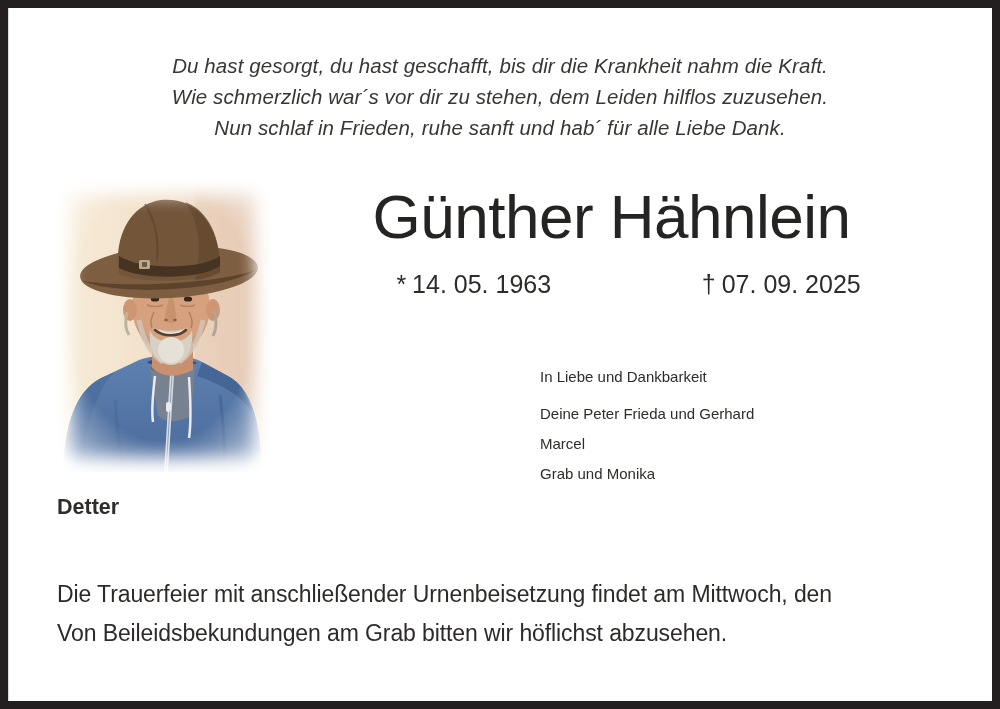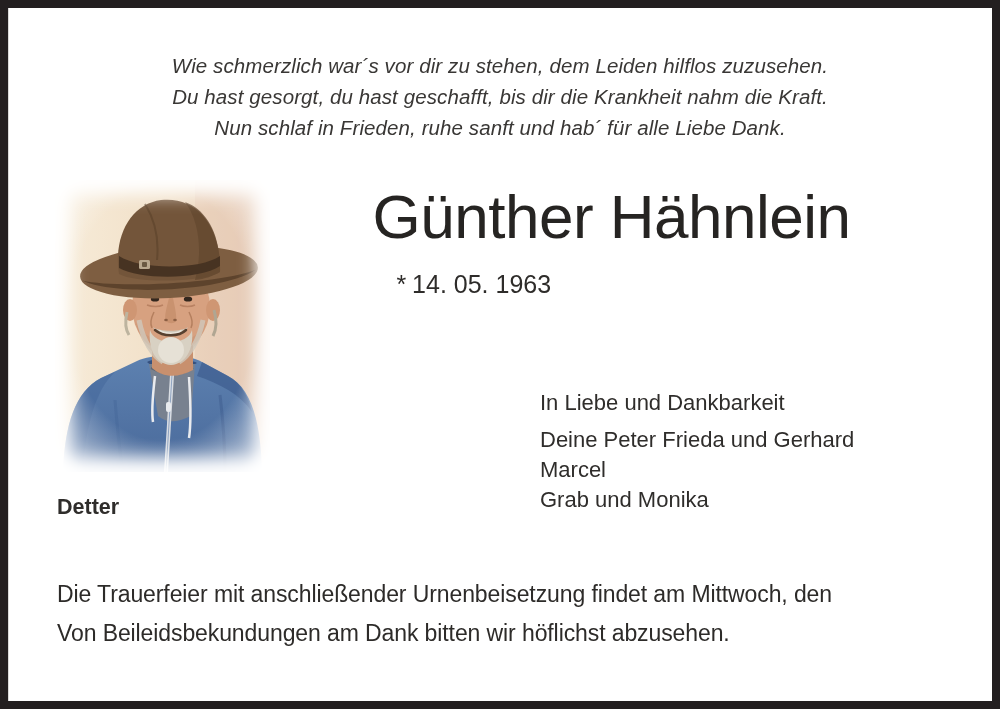--- a/index.html
+++ b/index.html
@@ -73,22 +73,22 @@
     display: flex;
     font-size: 25px;
     color: #2e2c2a;
   }
   .dates .date-half { width: 50%; text-align: center; white-space: nowrap; }
   .dates .sym { margin-right: 6px; }
 
   .family {
     position: absolute;
     left: 532px;
-    top: 380px;
-    font-size: 22px;
+    top: 354px;
+    font-size: 15px;
     line-height: 30px;
     color: #2f2d2b;
     white-space: nowrap;
   }
   .family .intro { margin-bottom: 7px; }
 
   .residence {
     position: absolute;
     left: 49px;
     top: 487px;
@@ -109,22 +109,22 @@
     margin-top: 16px;
   }
   .funeral .note { margin-top: 7px; }
 </style>
 </head>
 <body>
 
 <div class="card">
 
   <div class="verse">
+    <div>Du hast gesorgt, du hast geschafft, bis dir die Krankheit nahm die Kraft.</div>
     <div>Wie schmerzlich war´s vor dir zu stehen, dem Leiden hilflos zuzusehen.</div>
-    <div>Du hast gesorgt, du hast geschafft, bis dir die Krankheit nahm die Kraft.</div>
     <div>Nun schlaf in Frieden, ruhe sanft und hab´ für alle Liebe Dank.</div>
   </div>
 
   <div class="photo">
     <svg viewBox="0 0 215 292" xmlns="http://www.w3.org/2000/svg">
       <defs>
         <linearGradient id="pbg" x1="0" y1="0" x2="1" y2="0">
           <stop offset="0" stop-color="#f7ecd9"></stop>
           <stop offset="0.55" stop-color="#f1dfc7"></stop>
           <stop offset="1" stop-color="#e7ccb8"></stop>
@@ -205,29 +205,32 @@
     </svg>
     <div class="feather"></div>
   </div>
 
   <div class="name">Günther Hähnlein</div>
 
   <div class="dates">
     <div class="date-half">
       <span class="sym">*</span><span>14. 05. 1963</span>
     </div>
+    <div class="date-half">
+      <span class="sym">†</span><span>07. 09. 2025</span>
+    </div>
   </div>
 
   <div class="family">
     <div class="intro">In Liebe und Dankbarkeit</div>
     <div>Deine Peter Frieda und Gerhard</div>
     <div>Marcel</div>
     <div>Grab und Monika</div>
   </div>
 
   <div class="residence">Detter</div>
 
   <div class="funeral">
     <div>Die Trauerfeier mit anschließender Urnenbeisetzung findet am Mittwoch, den</div>
-    <div class="note">Von Beileidsbekundungen am Dank bitten wir höflichst abzusehen.</div>
+    <div class="note">Von Beileidsbekundungen am Grab bitten wir höflichst abzusehen.</div>
   </div>
 
 </div>
 
 </body></html>

